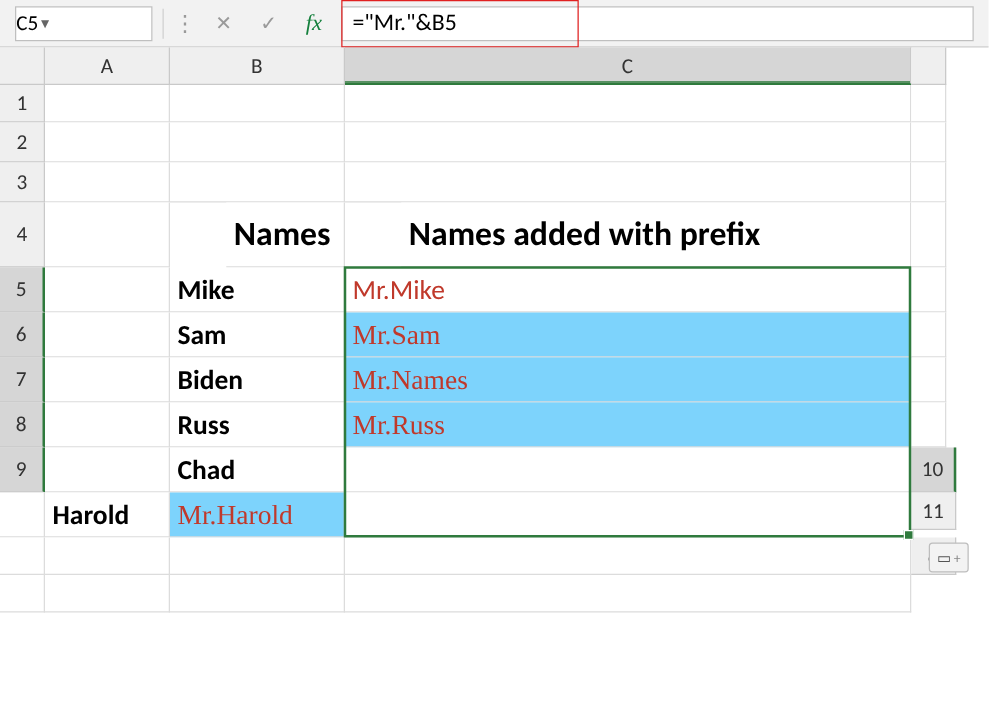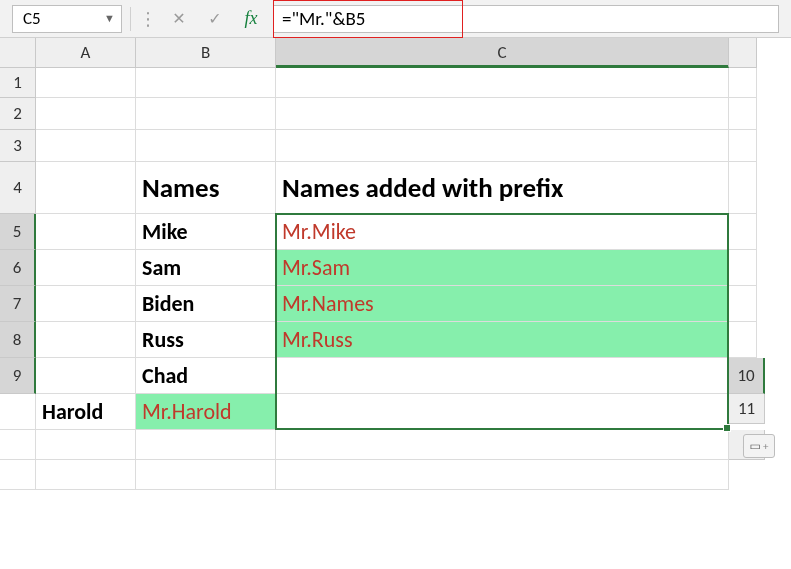--- a/index.html
+++ b/index.html
@@ -22,22 +22,22 @@
     background: #f2f2f2;
     border-bottom: 1px solid #d0d0d0;
   }
   .name-box {
     width: 110px;
     height: 28px;
     background: #fff;
     border: 1px solid #bfbfbf;
     display: flex;
     align-items: center;
-    justify-content: space-between;
-    padding: 0 6px 0 10px;
+    justify-content: flex-start;
+    padding: 0 6px 0 0;
     font-size: 17px;
   }
   .chevron { font-size: 11px; color: #666; }
   .fb-sep { width: 1px; height: 24px; background: #d0d0d0; }
   .fb-btn {
     width: 28px; height: 24px;
     display: flex; align-items: center; justify-content: center;
     color: #9a9a9a; font-size: 16px;
   }
   .fb-btn.fx { font-style: italic; font-family: "Times New Roman", serif; color: #15803d; font-size: 18px; }
@@ -115,26 +115,26 @@
     font-size: 22px;
     background: #fff;
     overflow: hidden;
     white-space: nowrap;
   }
   .row-h { height: 32px; }
   .row-short { height: 30px; }
   .row-tall { height: 52px; }
   .row-data { height: 36px; }
 
-  .hdr-text { font-weight: 700; font-size: 27px; }
+  .hdr-text { font-weight: 700; font-size: 27px; margin-left: 45px; }
   .bold { font-weight: 700; font-size: 22px; }
   .red { color: #c0392b; font-size: 22px; }
 
   
-  .sel-fill { background: #86efac; }
+  .sel-fill { background: #7dd3fc; font-family: Liberation Serif, serif; }
 
   
   .selection-overlay {
     position: absolute;
     border: 2px solid #2f7a3d;
     pointer-events: none;
     z-index: 5;
   }
   .fill-handle {
     position: absolute;

